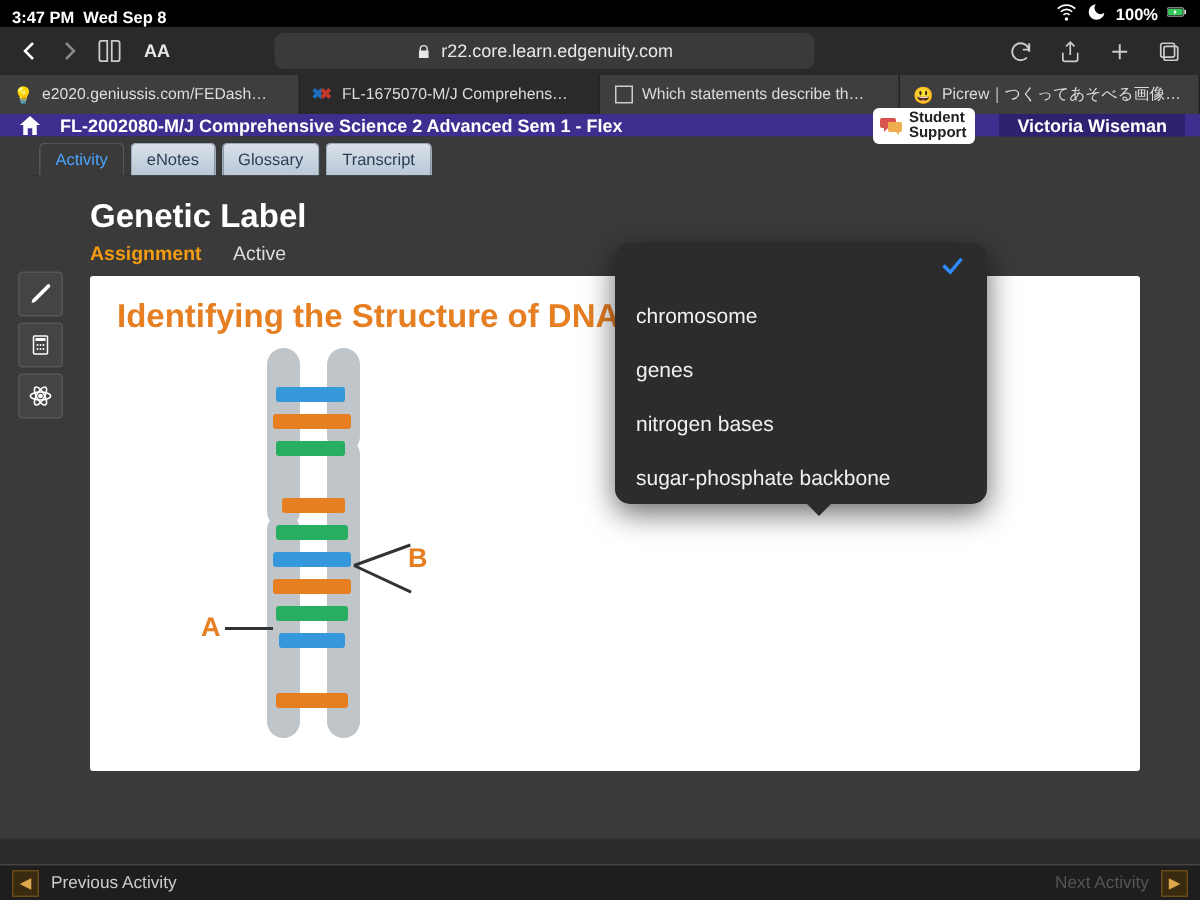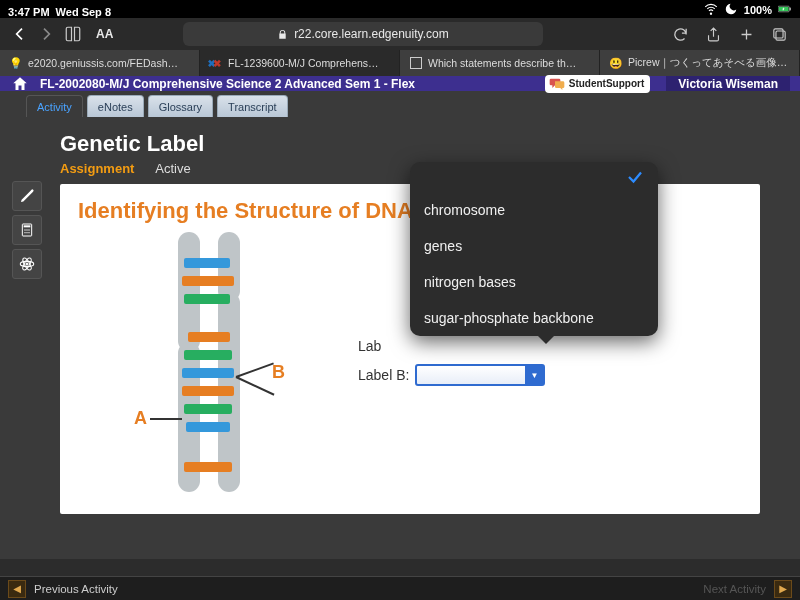--- a/index.html
+++ b/index.html
@@ -158,21 +158,21 @@
 
 <div class="tabstrip">
   <div class="tab">
       <span class="favicon fav-bulb">💡</span>
       <span>e2020.geniussis.com/FEDash…</span>
     </div>
   <div class="tab active">
       <span class="favicon">
         <span class="fav-x">✖</span>
       </span>
-      <span>FL-1239600-M/J Comprehens…</span>
+      <span>FL-1675070-M/J Comprehens…</span>
     </div>
   <div class="tab">
       <span class="favicon fav-square"></span>
       <span>Which statements describe th…</span>
     </div>
   <div class="tab">
       <span class="favicon fav-emoji">😃</span>
       <span>Picrew｜つくってあそべる画像…</span>
     </div>
 </div>
@@ -182,21 +182,21 @@
       <svg width="18" height="18" viewBox="0 0 24 24" fill="#fff">
         <path d="M12 3l9 8h-3v9h-4v-6h-4v6H6v-9H3z"></path>
       </svg>
     </span>
   <span class="course-title">FL-2002080-M/J Comprehensive Science 2 Advanced Sem 1 - Flex</span>
   <span class="support-badge">
     <svg class="bubble" viewBox="0 0 24 20">
         <path d="M3 2h12a2 2 0 012 2v6a2 2 0 01-2 2H9l-4 4v-4H3a2 2 0 01-2-2V4a2 2 0 012-2z" fill="#d9534f"></path>
         <path d="M9 6h12a2 2 0 012 2v6a2 2 0 01-2 2h-1v3l-3-3h-6a2 2 0 01-2-2z" fill="#f0ad4e"></path>
       </svg>
-    <span style="display:flex;flex-direction:row;">
+    <span style="display:flex;flex-direction:column;">
       <span class="support-text">Student</span>
       <span class="support-text">Support</span>
     </span>
   </span>
   <span class="user-name">Victoria Wiseman</span>
 </div>
 
 <div class="inner-tabs">
   <div class="inner-tab active">Activity</div>
   <div class="inner-tab">eNotes</div>
@@ -258,34 +258,20 @@
         <div class="rung" style="left:104px; top:154px; width:52px; background:#e67e22;"></div>
         <div class="rung" style="left:106px; top:172px; width:48px; background:#27ae60;"></div>
         <div class="rung" style="left:108px; top:190px; width:44px; background:#3498db;"></div>
         <div class="rung" style="left:106px; top:230px; width:48px; background:#e67e22;"></div>
 
         <span class="lblA" style="left:56px; top:176px;">A</span>
         <span class="lblB" style="left:194px; top:130px;">B</span>
         <div class="ptr" style="left:72px; top:186px; width:32px;"></div>
         <div class="ptr" style="left:158px; top:144px; width:40px; transform:rotate(-20deg);"></div>
         <div class="ptr" style="left:158px; top:144px; width:42px; transform:rotate(25deg);"></div>
-      </div>
-      <div class="right-area">
-        <div class="right-text"><span style="visibility:hidden;">Use something something something </span><span>f DNA.</span></div>
-        <div class="label-row">
-          <span>Lab</span>
-        </div>
-        <div class="label-row">
-          <span>Label B:</span>
-          <div class="dropdown">
-              <div class="arrow-btn">
-                <span>▼</span>
-              </div>
-            </div>
-        </div>
       </div>
     </div>
 
     <div class="menu" style="left:350px; top:-22px;">
       <div class="check-row">
           <svg width="18" height="18" viewBox="0 0 24 24" fill="none" stroke="#2d8cff" stroke-width="3">
             <polyline points="4 12 10 18 20 6"></polyline>
           </svg>
         </div>
       <div class="item">chromosome</div>

